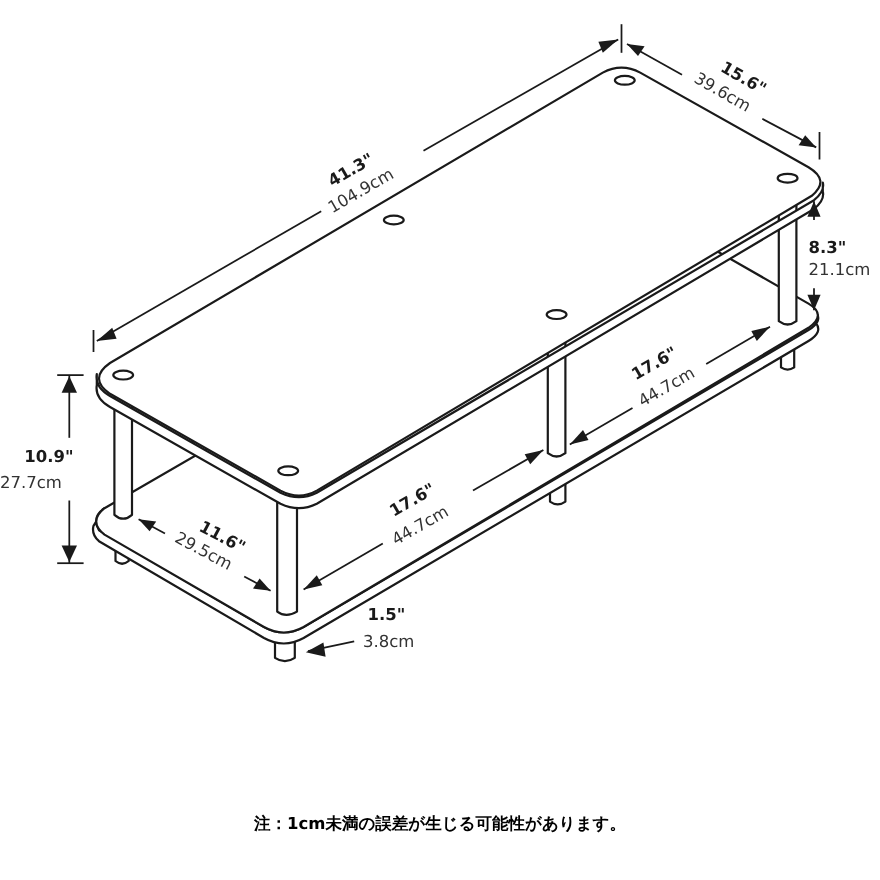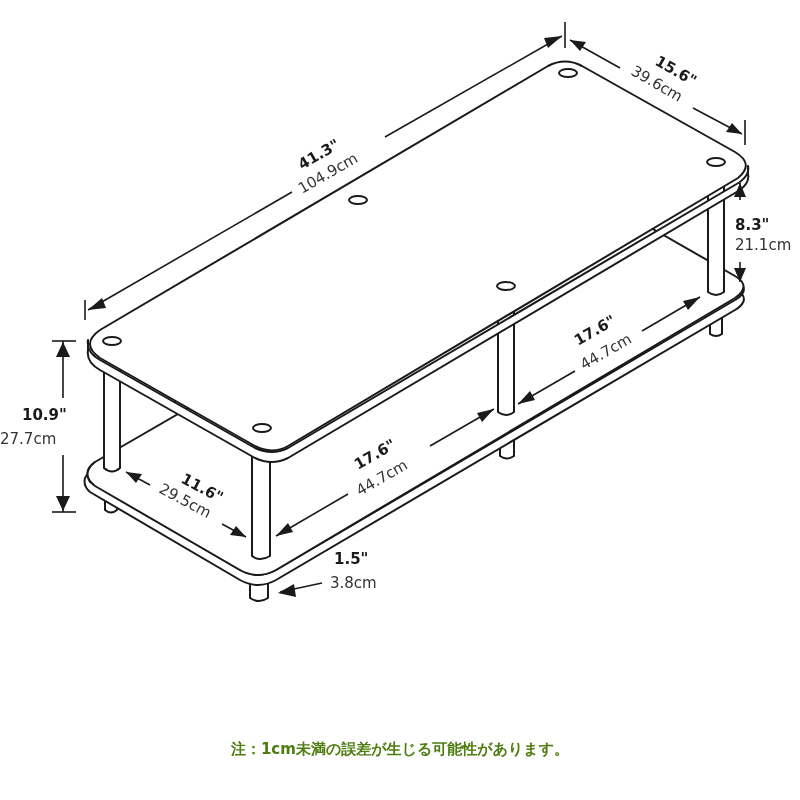--- a/index.html
+++ b/index.html
@@ -4,21 +4,21 @@
 <style>
   html, body { margin: 0; padding: 0; background: #ffffff; }
   body { width: 800px; height: 800px; position: relative; overflow: hidden; font-family: "DejaVu Sans", sans-serif; }
   #diagram { position: absolute; left: 0; top: 0; width: 800px; height: 800px; }
   .ln { stroke: #1a1a1a; stroke-width: 2; fill: none; stroke-linejoin: round; stroke-linecap: round; }
   .fillw { fill: #ffffff; }
   .dim { stroke: #1a1a1a; stroke-width: 1.6; fill: none; }
   .arrow { fill: #1a1a1a; }
   .lbl-in { font-family: "DejaVu Sans", sans-serif; font-weight: bold; font-size: 15px; fill: #1a1a1a; }
   .lbl-cm { font-family: "DejaVu Sans", sans-serif; font-weight: normal; font-size: 15px; fill: #333333; }
-  .note { position: absolute; left: 0; width: 800px; top: 740px; text-align: center; font-family: "DejaVu Sans", sans-serif; font-weight: bold; font-size: 15px; color: #4d7c0f; }
+  .note { position: absolute; left: 0; width: 800px; top: 740px; text-align: center; font-family: "DejaVu Sans", sans-serif; font-weight: bold; font-size: 15px; color: #000000; }
 </style>
 </head>
 <body>
 
 <svg id="diagram" viewBox="0 0 800 800" xmlns="http://www.w3.org/2000/svg">
 
   <g>
 
     <g>
       <path class="ln fillw" d="M105 490 L105 510 Q111 515 117 510 L117 490"></path>

